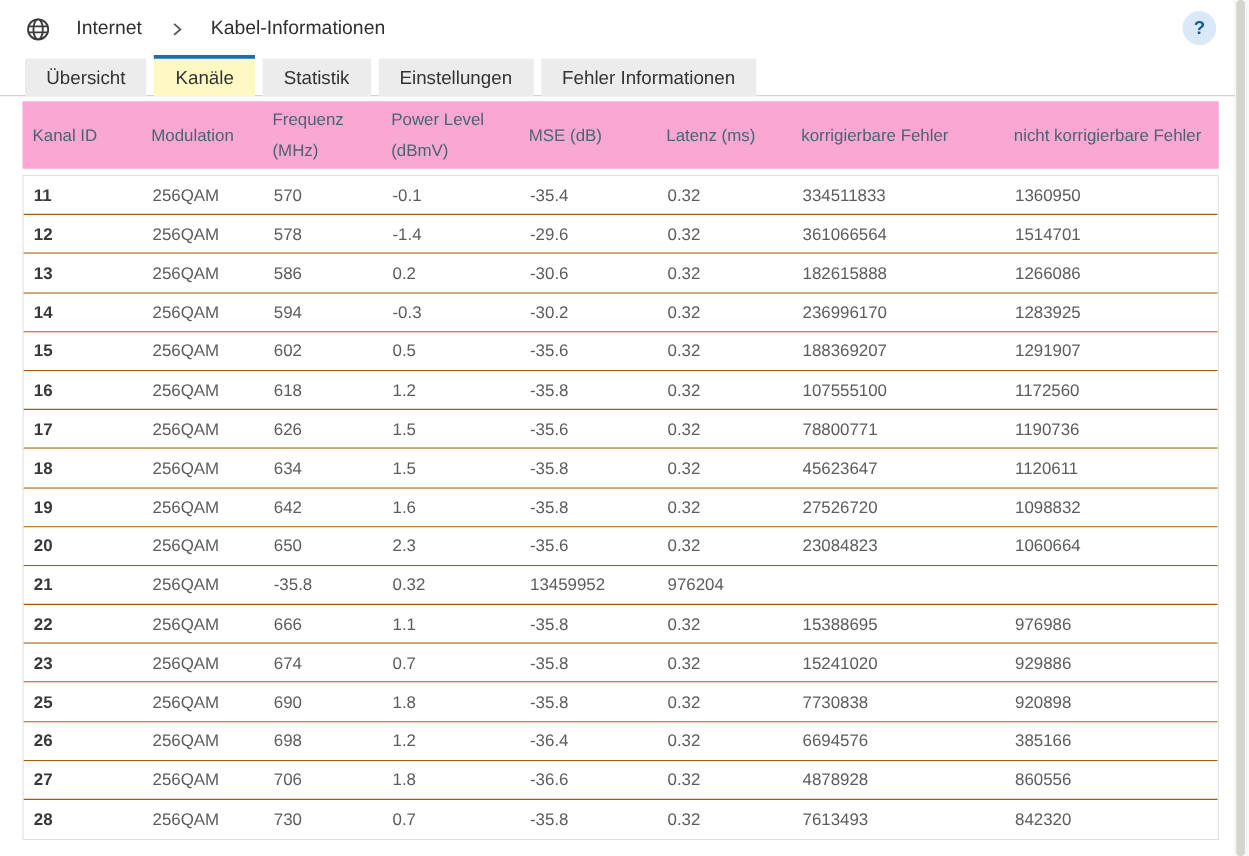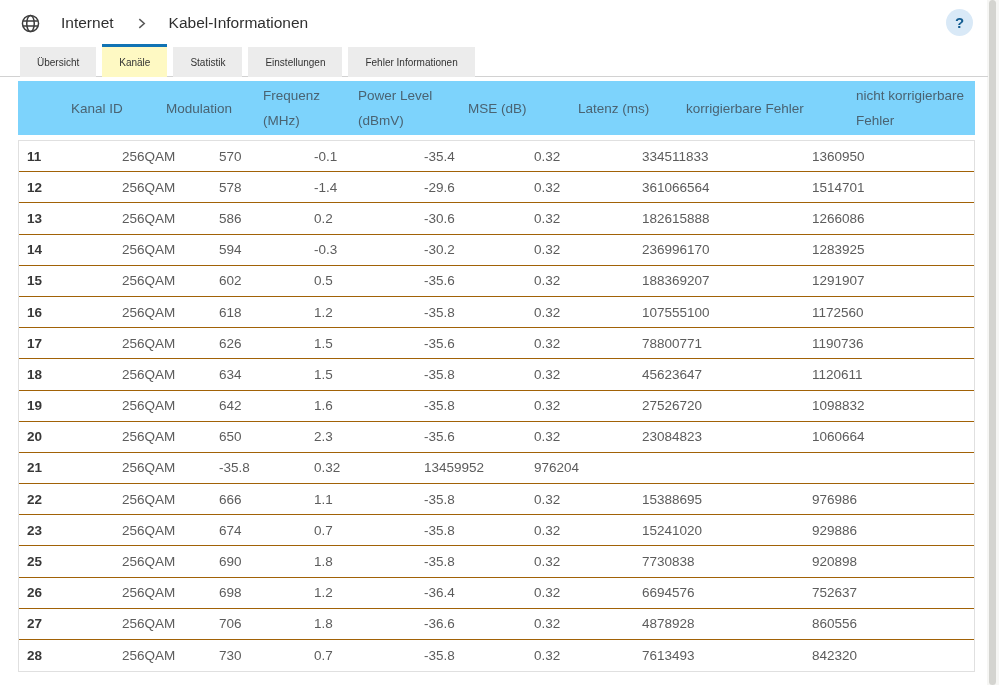--- a/index.html
+++ b/index.html
@@ -19,32 +19,32 @@
   .help-btn { position:absolute; left:946px; top:9px; width:27px; height:27px;
               border-radius:50%; background:#d9e9f7; border:none;
               color:#135c90; font-size:15px; font-weight:bold;
               font-family:"Liberation Sans", sans-serif;
               display:flex; align-items:center; justify-content:center; cursor:pointer; }
 
   
   .tabs { position:absolute; left:20px; top:44px; display:flex; gap:6px;
           align-items:flex-start; z-index:2; }
   .tab { height:30px; margin-top:3px; padding:0 17px; background:#ececec;
-         font-size:10px; color:#333; display:flex; align-items:center;
+         font-size:15px; color:#333; display:flex; align-items:center;
          cursor:pointer; white-space:nowrap; }
   .tab.active { height:33px; margin-top:0; background:#fef9c3;
                 border-top:3px solid #1173b4; }
   .tabs-underline { position:absolute; left:0; top:76px; width:988px; height:1px;
                     background:#d2d2d2; z-index:1; }
   .tab.active { position:relative; z-index:3; }
 
   
   .table { position:absolute; left:18px; top:81px; width:957px; }
   .thead { display:grid; grid-template-columns:95px 97px 95px 110px 110px 108px 170px 1fr;
-           background:#7dd3fc; height:54px;padding-left:45px; }
+           background:#f9a8d4; height:54px; }
   .th { padding-left:8px; display:flex; flex-direction:column; justify-content:center;
         font-size:13.5px; color:#4a6372; line-height:25px; }
   .tbody { margin-top:5px; border:1px solid #e0e0e0; }
   .trow { display:grid; grid-template-columns:95px 97px 95px 110px 110px 108px 170px 1fr;
           height:31.2px; border-bottom:1px solid #a16207; background:#fff; }
   .trow:last-child { border-bottom:none; }
   .td { padding-left:8px; display:flex; align-items:center;
         font-size:13.5px; color:#5c5c5c; white-space:nowrap; }
   .td.id { font-weight:bold; color:#383838; }
 
@@ -251,21 +251,21 @@
           <div class="td">920898</div>
         </div>
         <div class="trow">
           <div class="td id">26</div>
           <div class="td">256QAM</div>
           <div class="td">698</div>
           <div class="td">1.2</div>
           <div class="td">-36.4</div>
           <div class="td">0.32</div>
           <div class="td">6694576</div>
-          <div class="td">752637</div>
+          <div class="td">385166</div>
         </div>
         <div class="trow">
           <div class="td id">27</div>
           <div class="td">256QAM</div>
           <div class="td">706</div>
           <div class="td">1.8</div>
           <div class="td">-36.6</div>
           <div class="td">0.32</div>
           <div class="td">4878928</div>
           <div class="td">860556</div>

